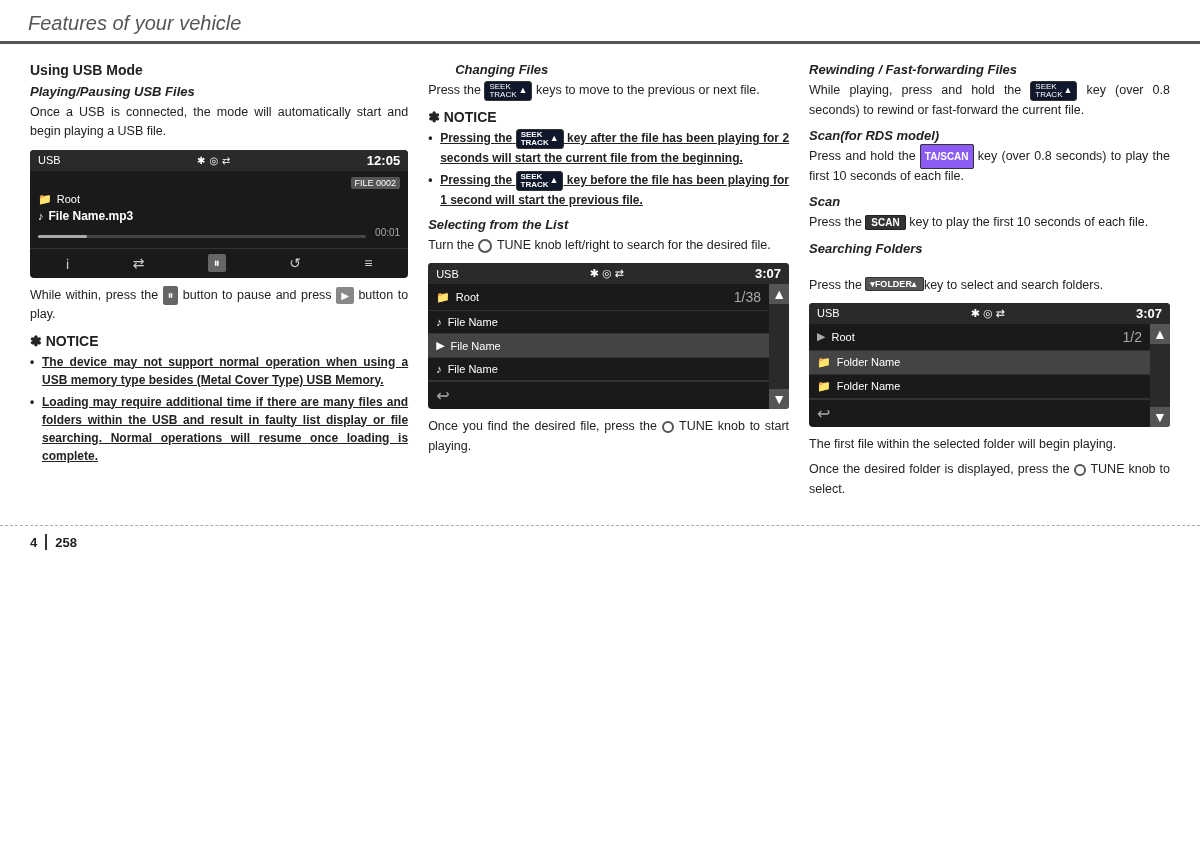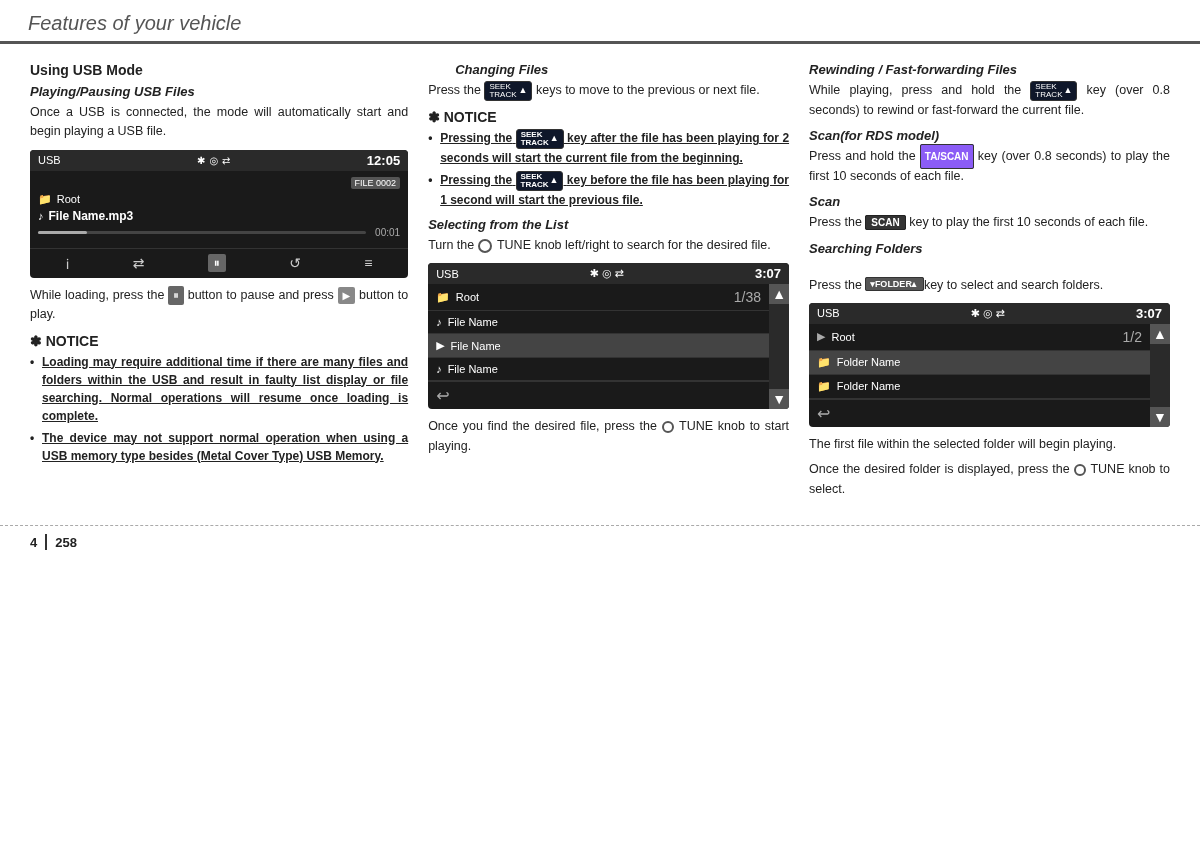--- a/index.html
+++ b/index.html
@@ -144,21 +144,21 @@
       align-items: center;
       gap: 5px;
       margin-bottom: 3px;
       font-size: 12px;
       font-weight: bold;
     }
     .folder-icon { color: #aaa; font-size: 11px; }
     .music-icon { color: #fff; font-size: 11px; }
     .progress-bar-area {
       display: flex;
-      align-items: center;
+      align-items: flex-end;
       gap: 9px;
       margin: 4px 0;
     }
     .progress-bar {
       flex: 1;
       height: 3px;
       background: #444;
       border-radius: 2px;
       position: relative;
     }
@@ -390,32 +390,32 @@
       <div class="usb-controls">
         <span class="usb-ctrl-btn">ℹ</span>
         <span class="usb-ctrl-btn">⇄</span>
         <span class="usb-ctrl-pause">⏸</span>
         <span class="usb-ctrl-btn">↺</span>
         <span class="usb-ctrl-btn">≡</span>
       </div>
     </div>
 
     <p>
-      <span>While loading, press the</span>
+      <span>While within, press the</span>
       <span class="pause-icon-btn">⏸</span>
       <span>button to pause and press</span>
       <span class="play-icon-btn">▶</span>
       <span>button to play.</span>
     </p>
 
     <div class="notice-box">
       <div class="notice-title">NOTICE</div>
       <ul class="notice-list">
+        <li>The device may not support normal operation when using a USB memory type besides (Metal Cover Type) USB Memory.</li>
         <li>Loading may require additional time if there are many files and folders within the USB and result in faulty list display or file searching. Normal operations will resume once loading is complete.</li>
-        <li>The device may not support normal operation when using a USB memory type besides (Metal Cover Type) USB Memory.</li>
       </ul>
     </div>
   </div>
 
   <div class="col col-mid">
     <div class="section-subtitle" style="font-style:italic; font-weight:bold; margin-bottom:4px;margin-left:27px;">Changing Files</div>
     <p>
       <span>Press the</span>
       <span class="key-btn-seek">
         <span style="font-size:8px; line-height:1;">SEEK<br>TRACK</span>

